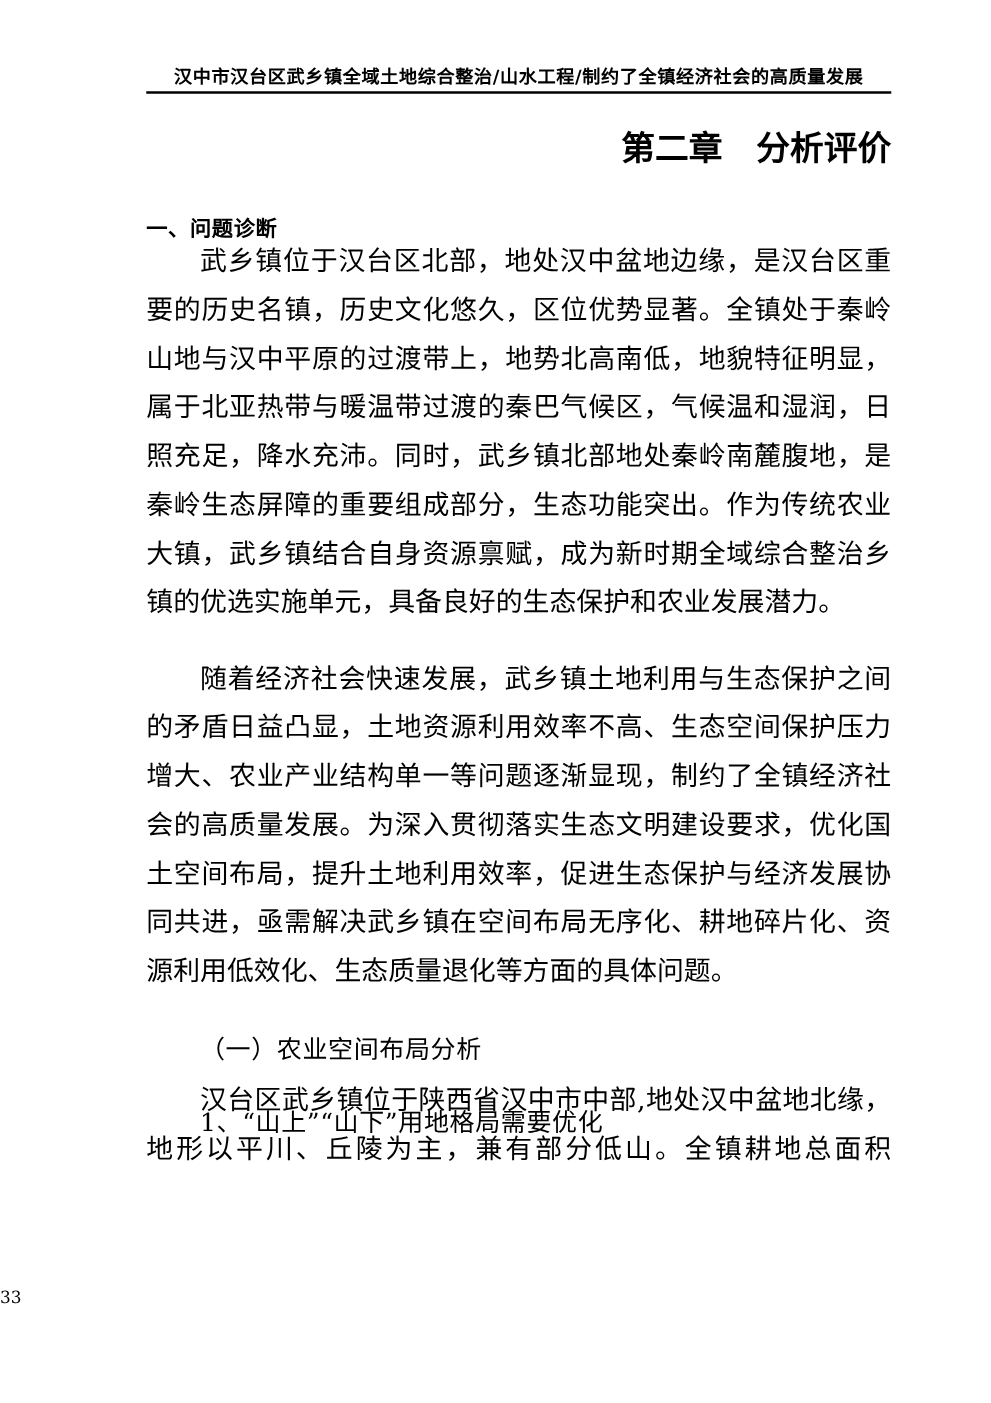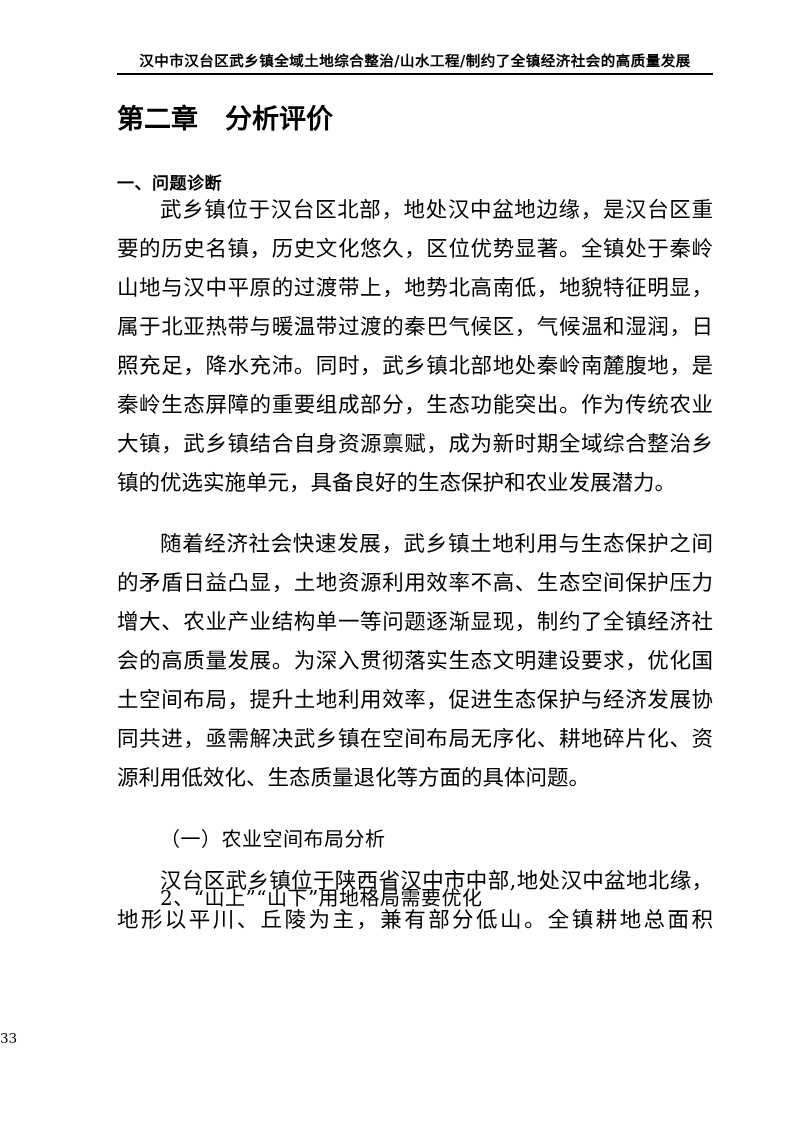--- a/index.html
+++ b/index.html
@@ -29,21 +29,21 @@
     padding-bottom: 3px;
     border-bottom: 2px solid #000000;
     white-space: nowrap;
   }
   
   .chapter-title {
     position: absolute;
     top: 97px;
     left: 117px;
     width: 596px;
-    text-align: left;
+    text-align: right;
     font-size: 27px;
     font-weight: 600;
     font-family: "DejaVu Sans", sans-serif;
   }
   .h-level1 {
     position: absolute;
     top: 169px;
     left: 117px;
     font-size: 17px;
     font-weight: bold;
@@ -89,19 +89,19 @@
   <div class="chapter-title">第二章　分析评价</div>
 
   <div class="h-level1">一、问题诊断</div>
 
   <div class="para" id="para-1">武乡镇位于汉台区北部，地处汉中盆地边缘，是汉台区重要的历史名镇，历史文化悠久，区位优势显著。全镇处于秦岭山地与汉中平原的过渡带上，地势北高南低，地貌特征明显，属于北亚热带与暖温带过渡的秦巴气候区，气候温和湿润，日照充足，降水充沛。同时，武乡镇北部地处秦岭南麓腹地，是秦岭生态屏障的重要组成部分，生态功能突出。作为传统农业大镇，武乡镇结合自身资源禀赋，成为新时期全域综合整治乡镇的优选实施单元，具备良好的生态保护和农业发展潜力。</div>
 
   <div class="para" id="para-2">随着经济社会快速发展，武乡镇土地利用与生态保护之间的矛盾日益凸显，土地资源利用效率不高、生态空间保护压力增大、农业产业结构单一等问题逐渐显现，制约了全镇经济社会的高质量发展。为深入贯彻落实生态文明建设要求，优化国土空间布局，提升土地利用效率，促进生态保护与经济发展协同共进，亟需解决武乡镇在空间布局无序化、耕地碎片化、资源利用低效化、生态质量退化等方面的具体问题。</div>
 
   <div class="h-level2" id="heading-sub1">（一）农业空间布局分析</div>
 
-  <div class="h-level2" id="heading-sub2">2、“山上”“山下”用地格局需要优化</div>
+  <div class="h-level2" id="heading-sub2">1、“山上”“山下”用地格局需要优化</div>
 
   <div class="para" id="para-3">汉台区武乡镇位于陕西省汉中市中部,地处汉中盆地北缘，地形以平川、丘陵为主，兼有部分低山。全镇耕地总面积</div>
 
   <div class="page-number">33</div>
 
 </div>
 
 </body></html>

